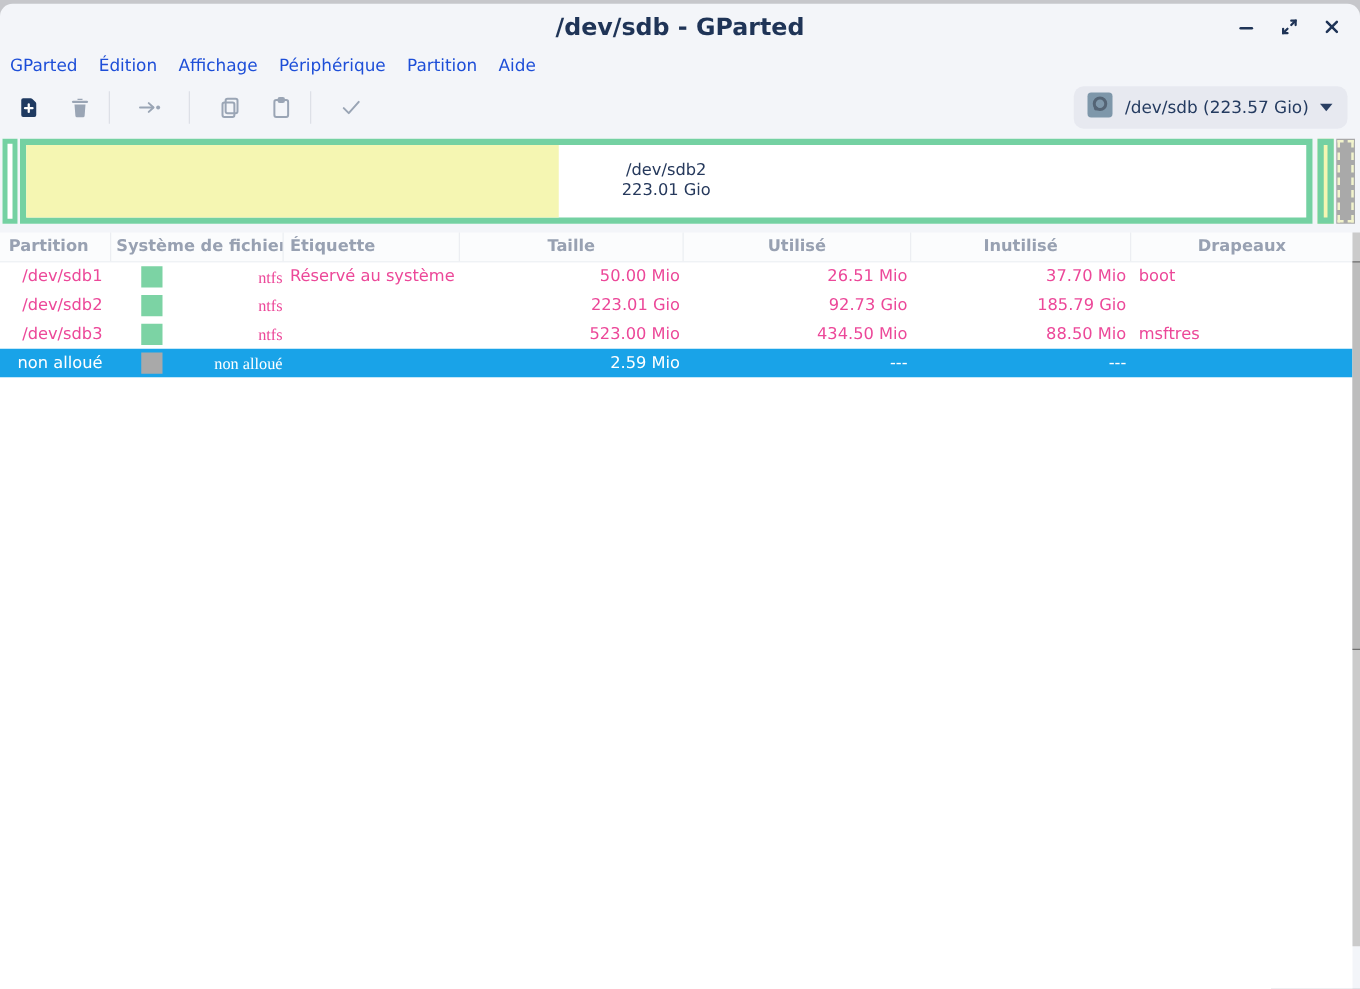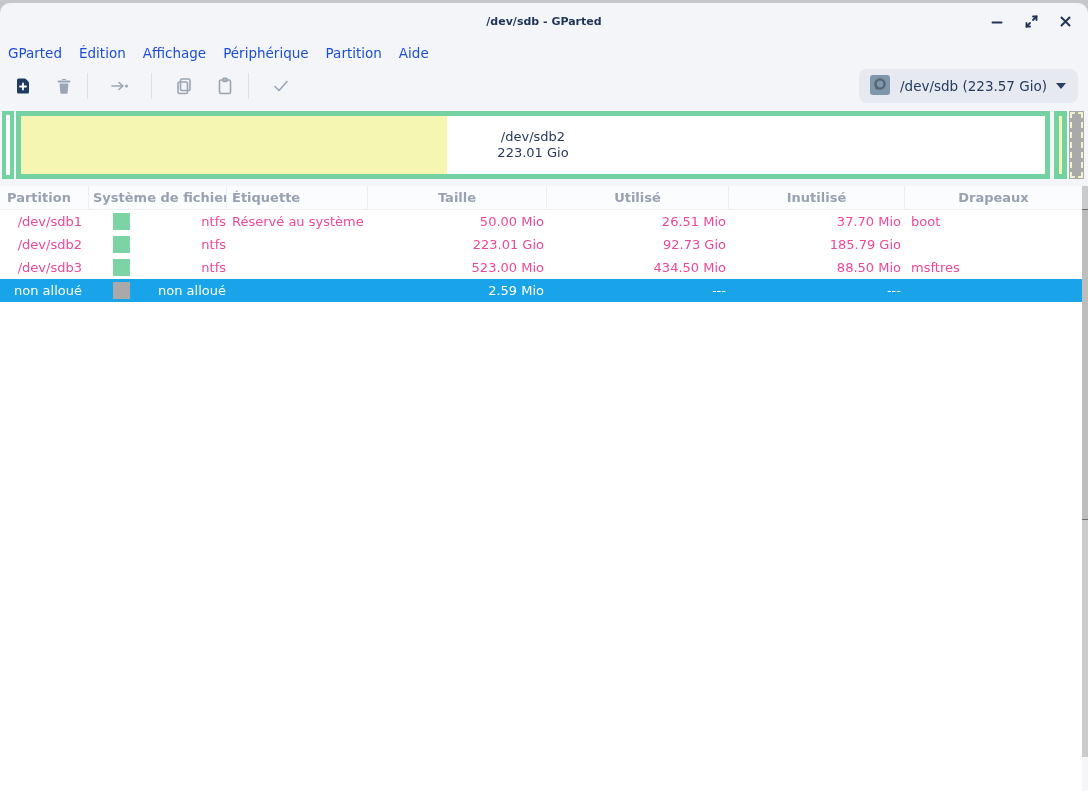--- a/index.html
+++ b/index.html
@@ -7,21 +7,21 @@
   body { font-family: "DejaVu Sans", "Liberation Sans", sans-serif; font-size: 13px; color: #233a5e; }
 
   .window {
     position: relative; width: 1088px; height: 788px; margin-top: 3px;
     background: #f3f5f9; border-radius: 10px 10px 0 0; overflow: hidden;
     display: flex; flex-direction: column;
   }
 
   
   .titlebar { height: 37px; position: relative; display: flex; align-items: center; justify-content: center; flex: none; }
-  .title { font-weight: bold; font-size: 11px; color: #1f3457; }
+  .title { font-weight: bold; font-size: 19px; color: #1f3457; }
   .win-controls { position: absolute; right: 12px; top: 0; height: 100%; display: flex; align-items: center; gap: 12px; }
   .win-btn { width: 22px; height: 22px; display: flex; align-items: center; justify-content: center; cursor: default; color: #1f3457; }
   .win-btn svg { display: block; }
 
   
   .menubar { height: 26px; display: flex; align-items: center; padding-left: 8px; column-gap: 17px; flex: none; }
   .menu-item { font-size: 13.5px; color: #1d4ed8; padding: 2px 0; }
 
   
   .toolbar { height: 40px; display: flex; align-items: center; padding-left: 2px; flex: none; position: relative; }
@@ -62,21 +62,21 @@
   .hcell.h2 { padding-left: 4px; }
   .hcell.h3 { padding-left: 5px; }
   .hcell.h4, .hcell.h5, .hcell.h6, .hcell.h7 { justify-content: center; }
 
   .tbody { background: #ffffff; flex: none; }
   .trow { height: 23px; }
   .cell { display: flex; align-items: center; white-space: nowrap; overflow: hidden; color: #ec4899; }
   .cell.c1 { justify-content: flex-end; padding-right: 7px; }
   .cell.c2 { }
   .cell.c2 .swatch { width: 17px; height: 17px; margin-left: 24px; flex: none; }
-  .cell.c2 .fs-name { margin-left: auto; padding-right: 1px; }
+  .cell.c2 .fs-name { margin-left: auto; padding-right: 1px; font-family: Liberation Serif, serif; }
   .cell.c3 { padding-left: 5px; }
   .cell.c4 { justify-content: flex-end; padding-right: 3px; }
   .cell.c5 { justify-content: flex-end; padding-right: 3px; }
   .cell.c6 { justify-content: flex-end; padding-right: 4px; }
   .cell.c7 { padding-left: 6px; }
   .trow.selected { background: #19a3e8; width: 1082px; }
   .trow.selected .cell { color: #ffffff; }
 
   .table-filler { flex: 1; background: #ffffff; width: 1082px; }
 

